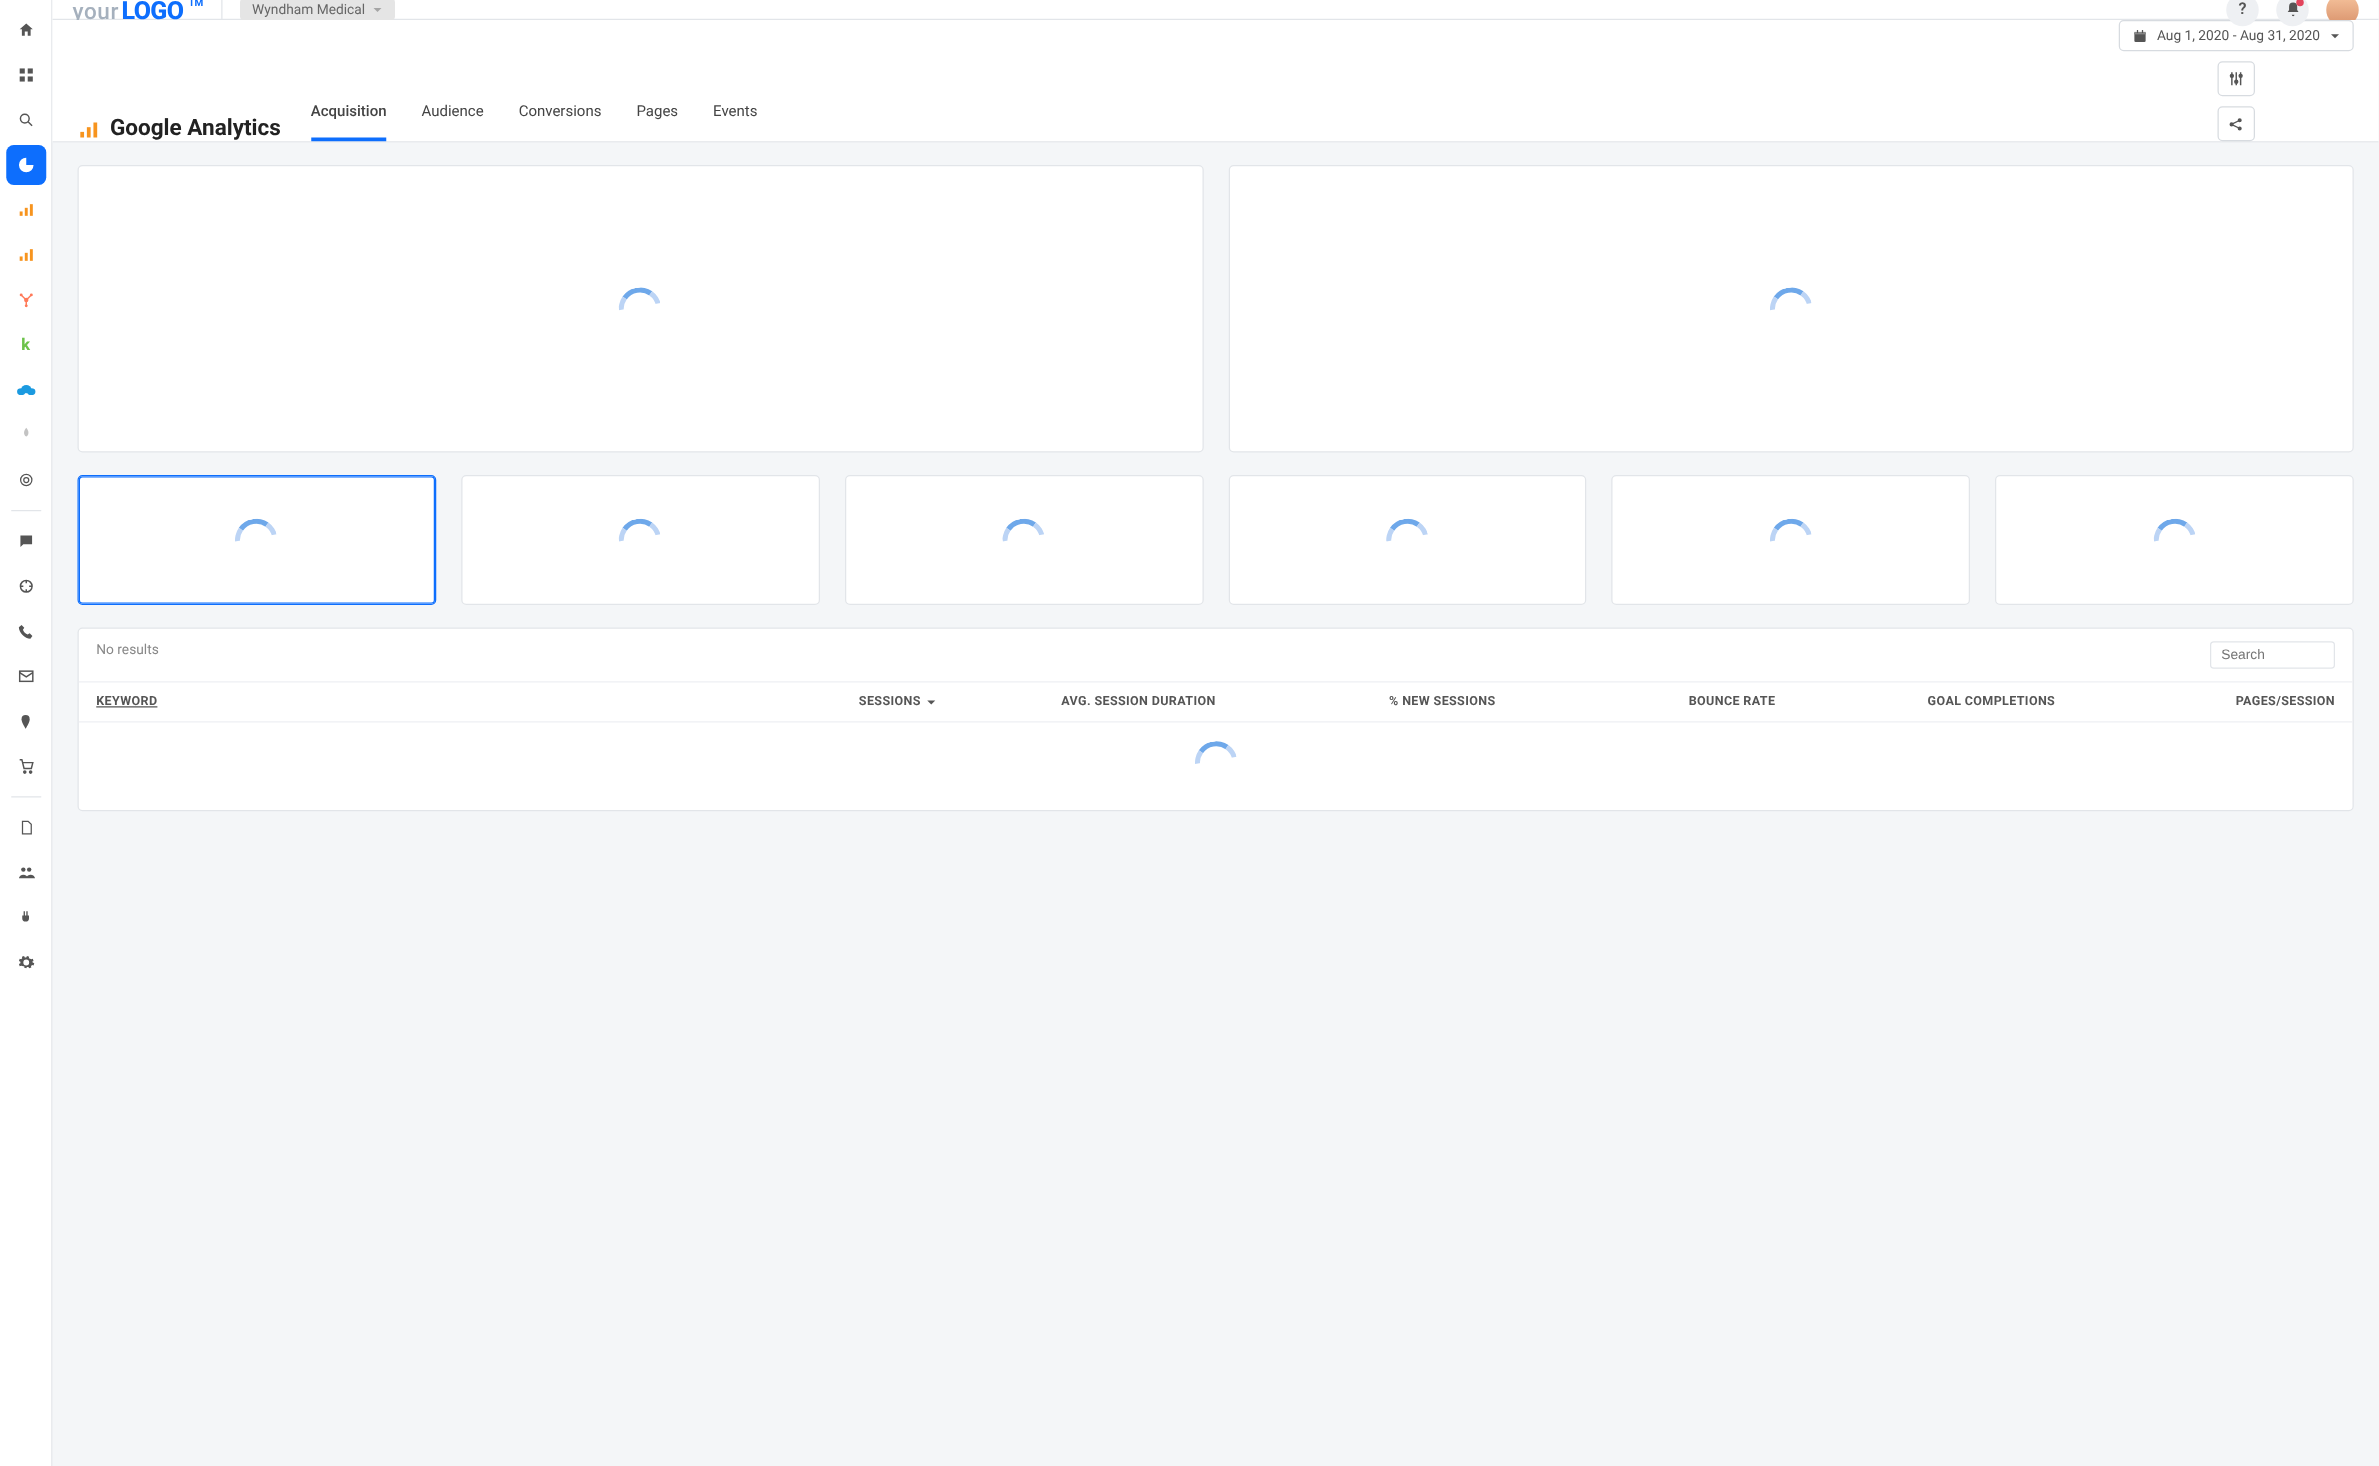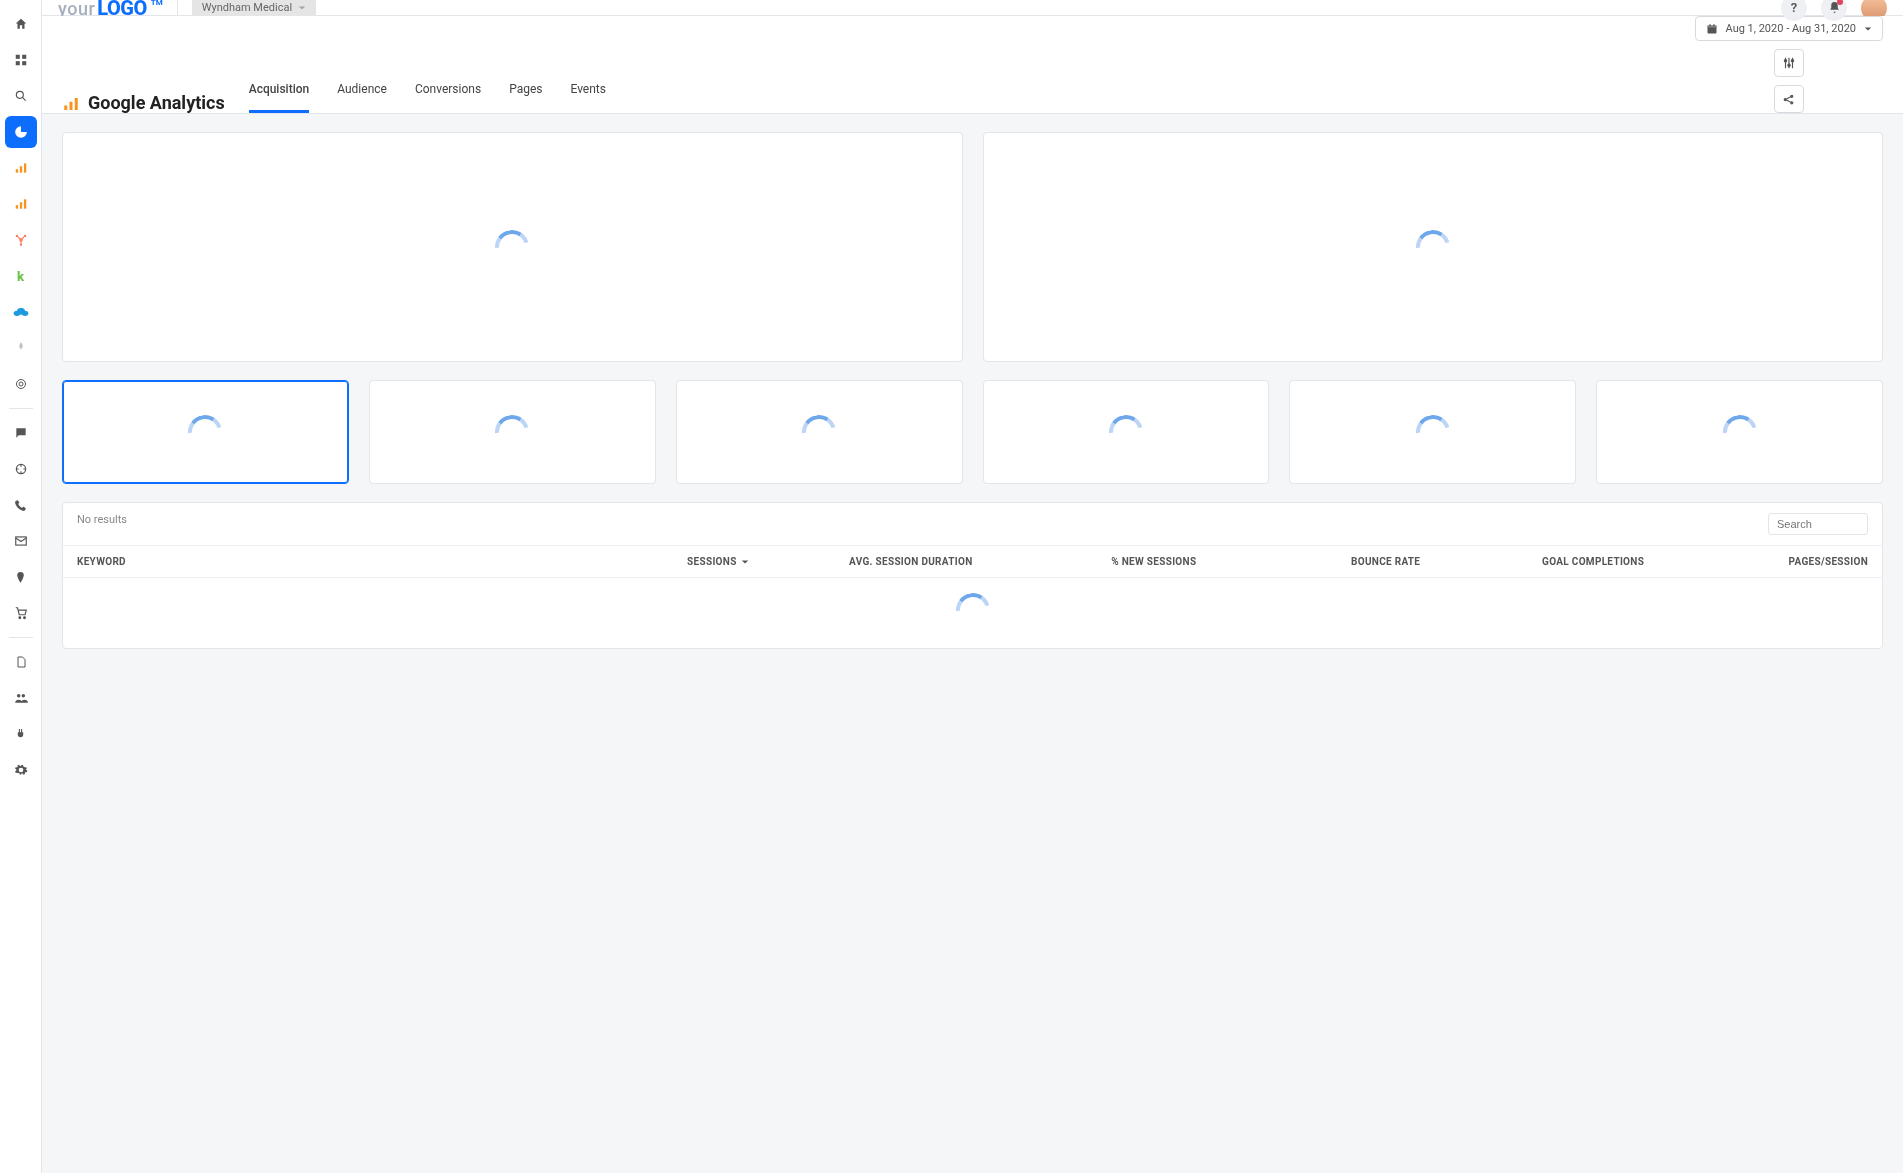--- a/index.html
+++ b/index.html
@@ -134,21 +134,21 @@
 
 .tbl-head-row {
   display:grid;
   grid-template-columns: 2fr 1fr 1fr 1fr 1fr 1fr 1fr;
   padding: 10px 14px;
   border-top:1px solid #eef0f3;
   border-bottom:1px solid #eef0f3;
   font-size:10px; font-weight:700; color:#555; letter-spacing:.3px;
 }
 .tbl-head-row > div { text-align:right; display:flex; justify-content:flex-end; align-items:center; gap:4px; }
-.tbl-head-row > div:first-child { text-align:right; justify-content:flex-start; }
+.tbl-head-row > div:first-child { text-align:right; justify-content:flex-start;text-decoration:underline; }
 .nodata-row { padding: 10px 14px; color:#cfd6de; font-size:12px; }
 .center-spinner { position:absolute; left:50%; top:90px; transform:translateX(-50%); }
 
 svg { display:block; }
 </style>
 </head>
 <body>
 
 <div class="app">
 

